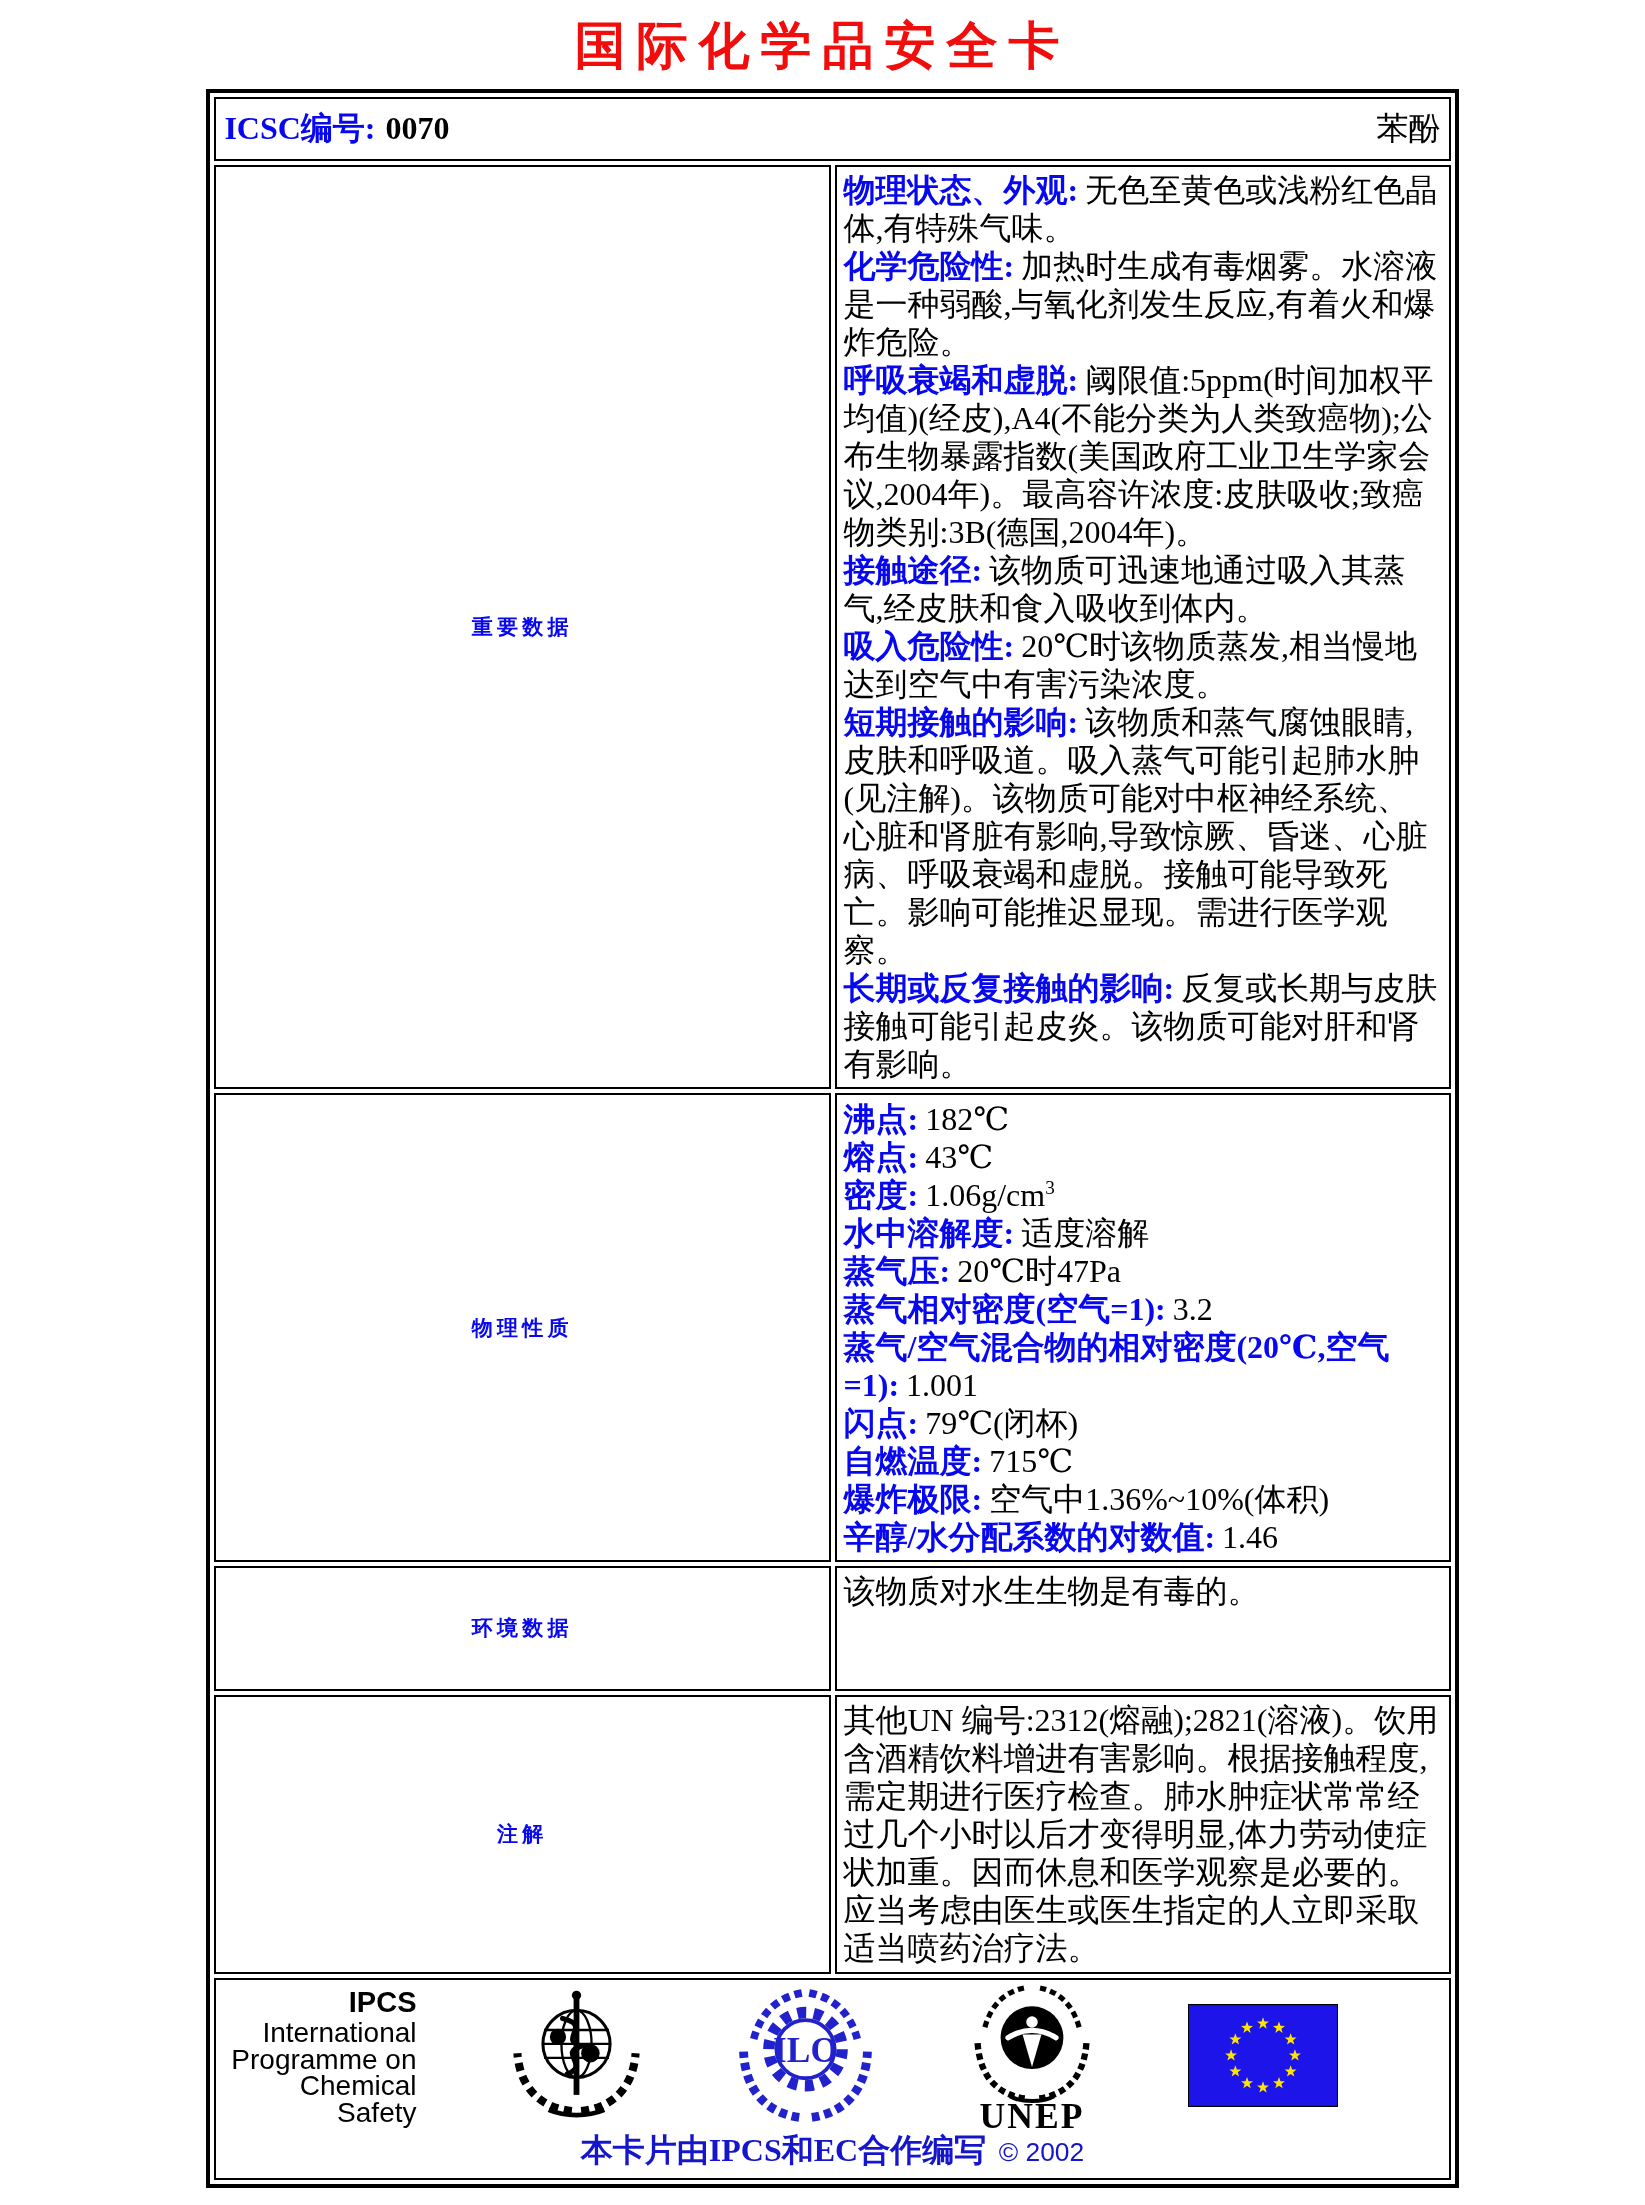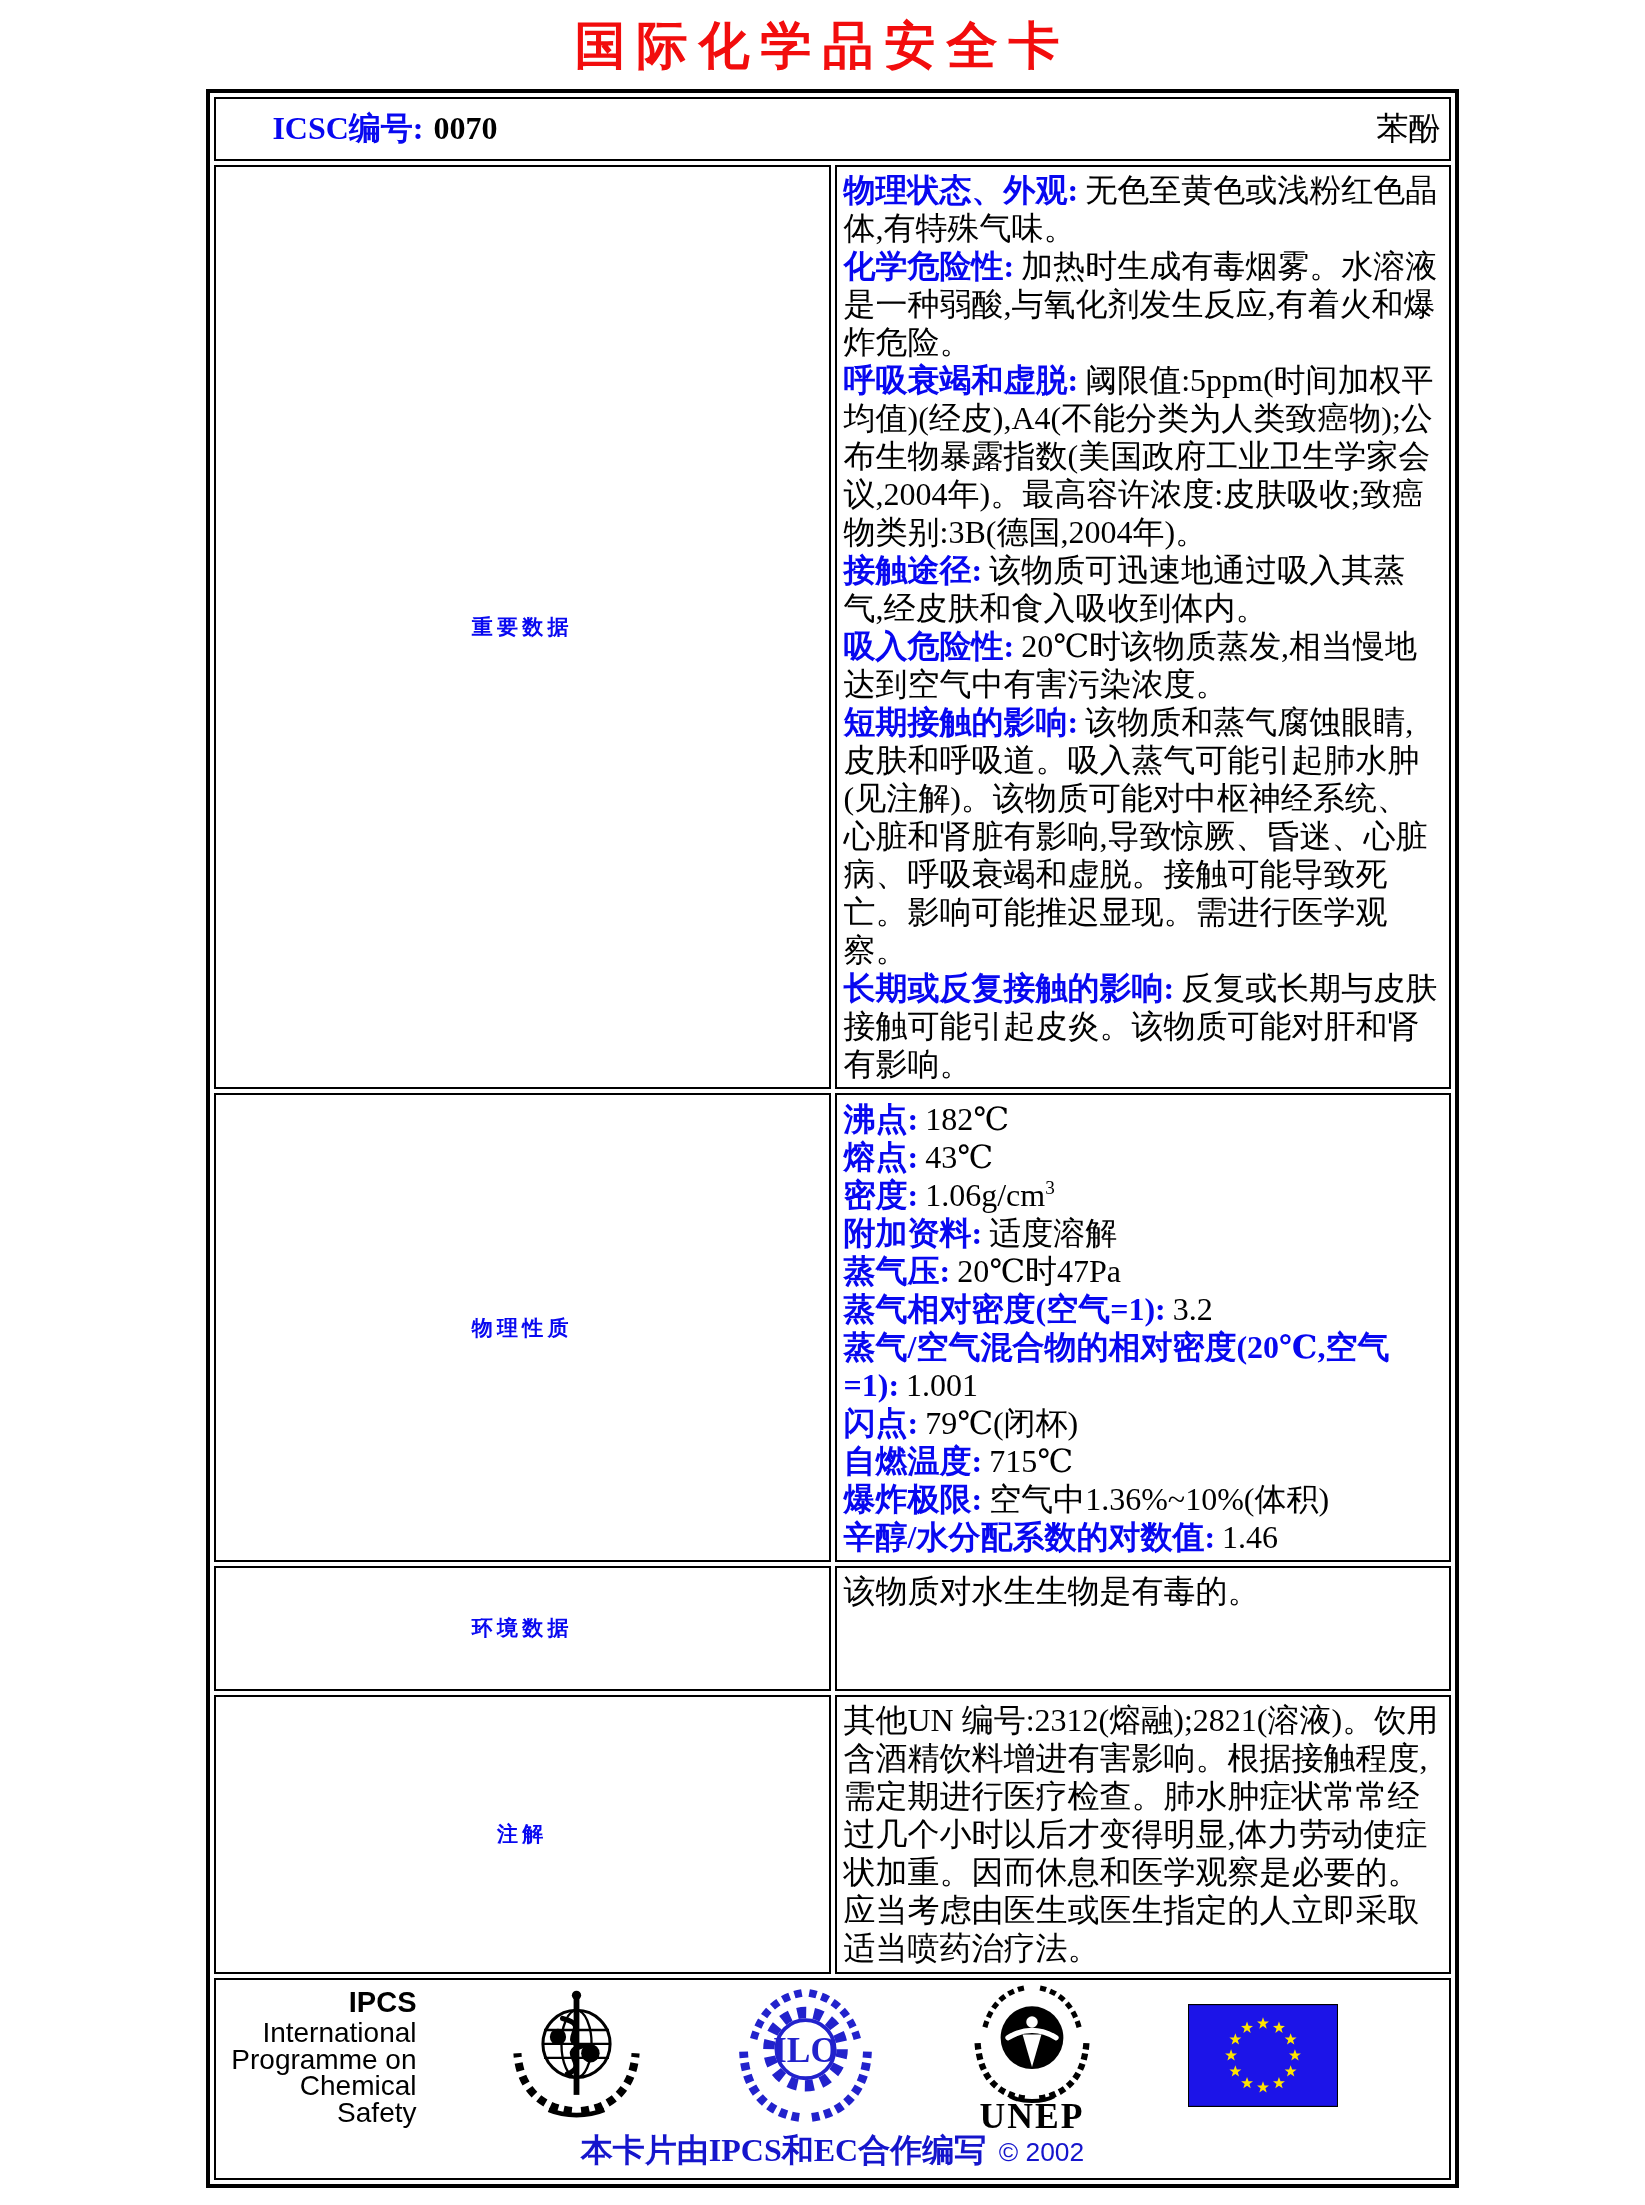--- a/index.html
+++ b/index.html
@@ -11,21 +11,21 @@
              border-spacing:4.9px;background:#fff;table-layout:fixed;}
   td{border:2.1px solid #000;vertical-align:top;background:#fff;}
   td.lblcell{width:160px;text-align:center;vertical-align:middle;color:#0808f0;font-weight:bold;
              font-size:21px;letter-spacing:4.2px;padding:0;}
   td.content{font-size:32px;line-height:38px;padding:4.2px 9.7px 4.2px 7px;overflow-wrap:break-word;}
   .plbl{color:#0808f0;font-weight:bold;margin-right:7px;}
   .prow{white-space:normal;}
   sup.den{font-size:60%;line-height:0;vertical-align:super;}
   td.headcell{height:60px;vertical-align:middle;padding:0 8.4px;}
   .headwrap{display:flex;justify-content:space-between;align-items:center;font-size:32px;}
-  .hlbl{color:#0808f0;font-weight:bold;margin-left:48px;}
+  .hlbl{color:#0808f0;font-weight:bold;}
   .hnum{margin-left:10px;font-weight:bold;}
   .h-important{height:685px;}
   .h-physical{height:426px;}
   .h-env{height:113px;}
   .h-notes{height:143px;}
   .h-add{height:40px;vertical-align:middle;}
   td.logoscell{height:181px;padding:2.8px 0 4.2px 0;}
   .logo-strip{display:flex;align-items:center;justify-content:space-between;
               padding:1.4px 111px 0 12.5px;height:143px;text-align:right;}
   .ipcs-block{font-family:"Liberation Sans","DejaVu Sans",sans-serif;color:#000;width:188px;}
@@ -68,21 +68,21 @@
         <div class="para"><span class="plbl">长期或反复接触的影响:</span><span>反复或长期与皮肤接触可能引起皮炎。该物质可能对肝和肾有影响。</span></div>
       </td>
     </tr>
 
     <tr>
       <td class="lblcell h-physical">物理性质</td>
       <td class="content h-physical">
         <div class="prow"><span class="plbl">沸点:</span><span>182℃</span></div>
         <div class="prow"><span class="plbl">熔点:</span><span>43℃</span></div>
         <div class="prow"><span class="plbl">密度:</span><span>1.06g/cm</span><sup class="den">3</sup></div>
-        <div class="prow"><span class="plbl">附加资料:</span><span>适度溶解</span></div>
+        <div class="prow"><span class="plbl">水中溶解度:</span><span>适度溶解</span></div>
         <div class="prow"><span class="plbl">蒸气压:</span><span>20℃时47Pa</span></div>
         <div class="prow"><span class="plbl">蒸气相对密度(空气=1):</span><span>3.2</span></div>
         <div class="prow"><span class="plbl">蒸气/空气混合物的相对密度(20℃,空气=1):</span><span>1.001</span></div>
         <div class="prow"><span class="plbl">闪点:</span><span>79℃(闭杯)</span></div>
         <div class="prow"><span class="plbl">自燃温度:</span><span>715℃</span></div>
         <div class="prow"><span class="plbl">爆炸极限:</span><span>空气中1.36%~10%(体积)</span></div>
         <div class="prow"><span class="plbl">辛醇/水分配系数的对数值:</span><span>1.46</span></div>
       </td>
     </tr>
 

